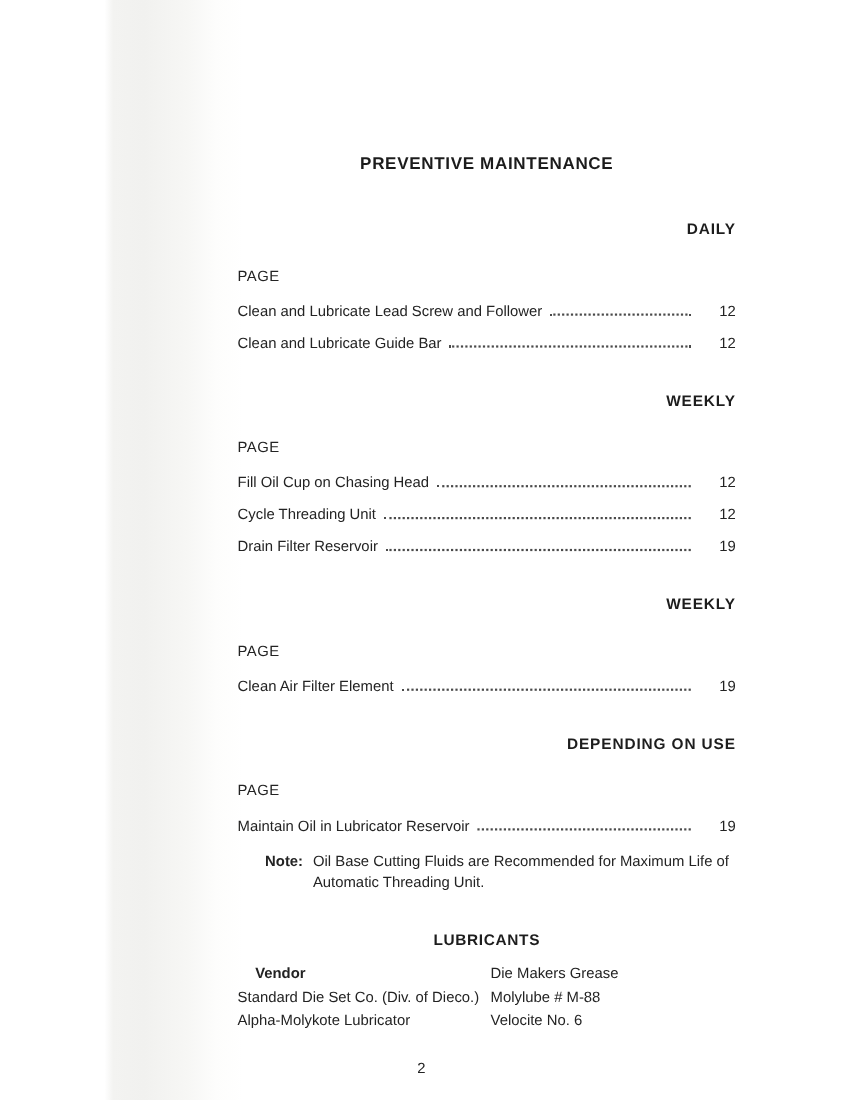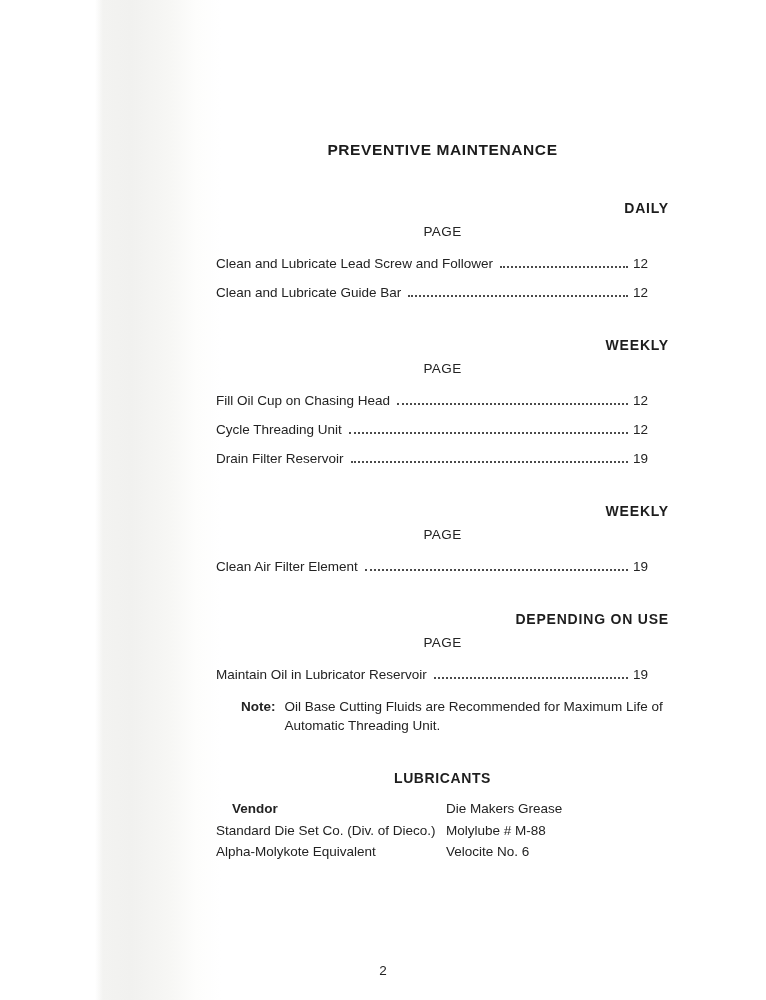--- a/index.html
+++ b/index.html
@@ -48,22 +48,22 @@
     font-size: 14px;
     font-weight: bold;
     letter-spacing: 0.8px;
     color: #1d1d1d;
   }
 
   .heading-gap-1 { margin-top: 41px; }   
   .heading-gap   { margin-top: 37px; }   
 
   .page-col-label {
-    margin-top: 8px;
-    text-align: center;
+    margin-top: 27px;
+    text-align: left;
     font-size: 13.5px;
     letter-spacing: 0.4px;
     color: #232323;
     padding-right: 0px;
   }
 
   .entries { margin-top: 18px; }
 
   .toc-entry {
     display: flex;
@@ -79,21 +79,21 @@
 
   .leader {
     flex: 1;
     border-bottom: 2px dotted #4a4a4a;
     margin: 0 5px 2px 7px;
     height: 1px;
   }
 
   .entry-page {
     width: 36px;
-    text-align: left;
+    text-align: right;
     white-space: nowrap;
   }
 
   .note {
     display: flex;
     margin-top: 15px;
     margin-left: 25px;
     width: 428px;
     font-size: 13.5px;
     line-height: 19px;
@@ -223,21 +223,21 @@
     <section>
       <h2 class="lub-heading">LUBRICANTS</h2>
 
       <div class="lub-table">
         <div class="lub-col-header">Vendor</div>
 
         <div class="lub-cell">Die Makers Grease</div>
         <div class="lub-cell">Standard Die Set Co. (Div. of Dieco.)</div>
 
         <div class="lub-cell">Molylube # M-88</div>
-        <div class="lub-cell">Alpha-Molykote Equivalent</div>
+        <div class="lub-cell">Alpha-Molykote Lubricator</div>
 
         <div class="lub-cell">Velocite No. 6</div>
       </div>
     </section>
 
   </div>
 
   <div class="page-number">2</div>
 </div>
 

